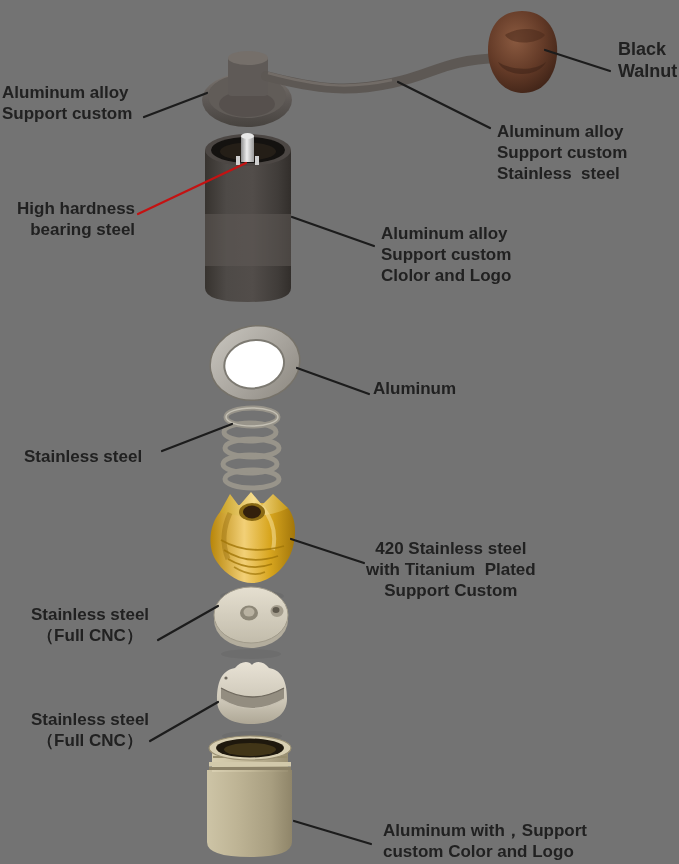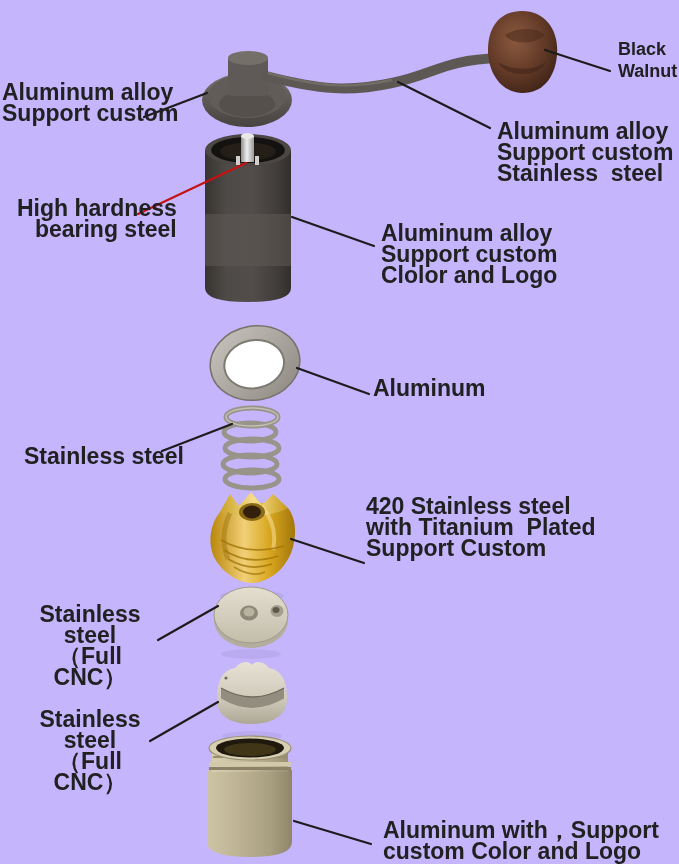--- a/index.html
+++ b/index.html
@@ -1,23 +1,23 @@
 <!DOCTYPE html>
 <html><head>
 <meta charset="utf-8">
 <style>
   html,body{margin:0;padding:0;background:#fff;}
   .canvas{
-    position:relative;width:679px;height:864px;background:#c4b5fd;
+    position:relative;width:679px;height:864px;background:#737373;
     overflow:hidden;font-family:"Liberation Sans",sans-serif;
   }
   .artwork{position:absolute;left:0;top:0;}
   .label{
     position:absolute;white-space:pre-wrap;font-weight:700;
-    font-size:23px;line-height:21px;color:#212121;
+    font-size:17px;line-height:21px;color:#212121;
   }
   .label.center{text-align:center;}
   .label.big{font-size:18px;line-height:22px;}
 </style>
 </head>
 <body>
 
 <div class="canvas">
 
   <svg class="artwork" width="679" height="864" viewBox="0 0 679 864">
@@ -197,21 +197,21 @@
   <div class="label" style="left:497px;top:121px;">Aluminum alloy
 Support custom
 Stainless  steel</div>
   <div class="label" style="left:17px;top:198px;text-align:right;">High hardness
 bearing steel</div>
   <div class="label" style="left:381px;top:223px;">Aluminum alloy
 Support custom
 Clolor and Logo</div>
   <div class="label" style="left:373px;top:378px;">Aluminum</div>
   <div class="label" style="left:24px;top:446px;">Stainless steel</div>
-  <div class="label" style="left:366px;top:496px;">420 Stainless steel
+  <div class="label" style="left:366px;top:538px;text-align:center;">420 Stainless steel
 with Titanium  Plated
 Support Custom</div>
   <div class="label center" style="left:26px;top:604px;width:128px;">Stainless steel
 （Full CNC）</div>
   <div class="label center" style="left:26px;top:709px;width:128px;">Stainless steel
 （Full CNC）</div>
   <div class="label" style="left:383px;top:820px;">Aluminum with，Support
 custom Color and Logo</div>
 
 </div>

